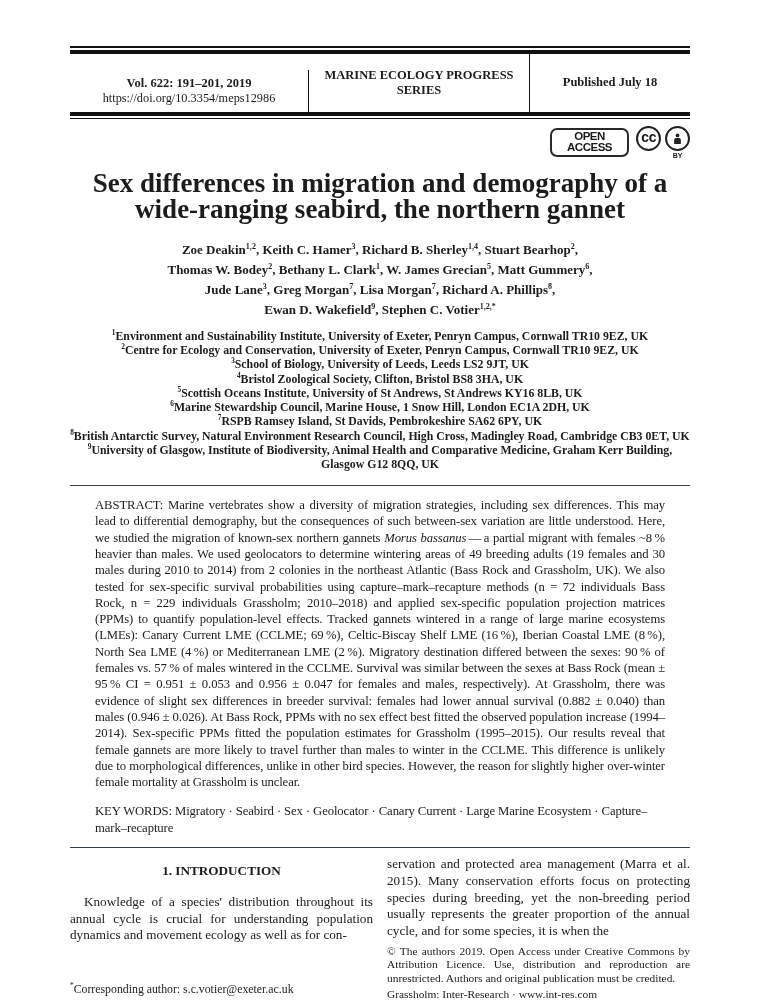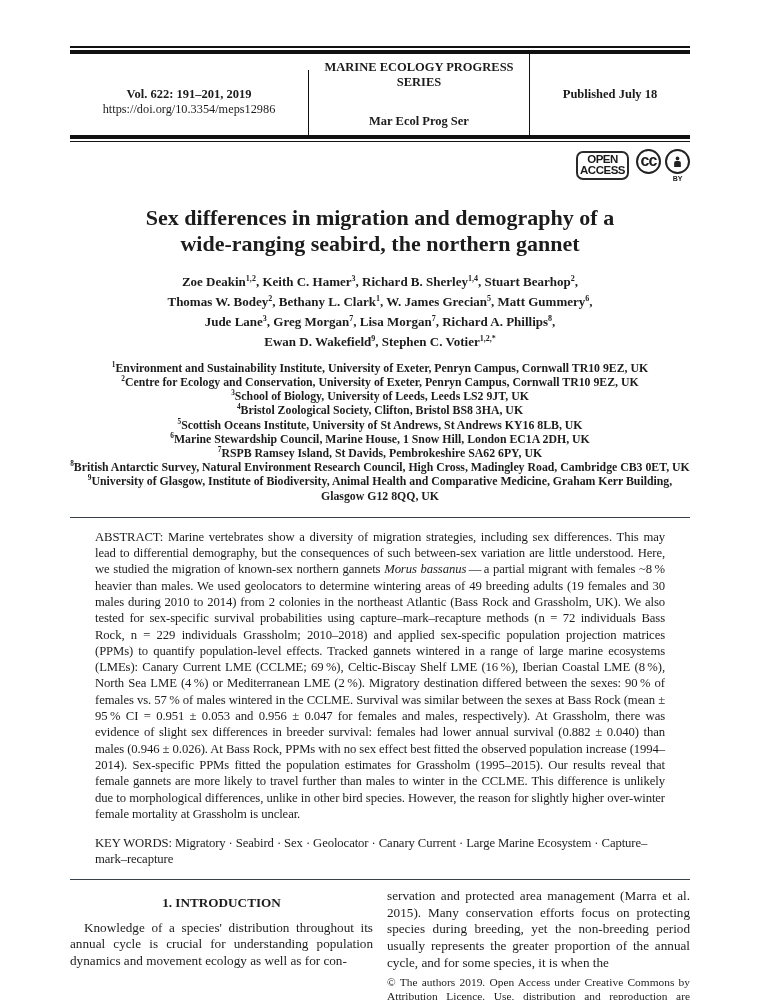--- a/index.html
+++ b/index.html
@@ -14,48 +14,48 @@
   .masthead-row{display:flex;align-items:stretch;text-align:center;}
   .mh-cell{display:flex;flex-direction:column;justify-content:center;padding:6px 6px;}
   .mh-left{width:226px;border-right:1.5px solid #111;margin-top:16px;}
   .mh-center{flex:1;border-right:1.5px solid #111;gap:24px;}
   .mh-right{width:148px;}
   .mh-bold{font-weight:bold;font-size:12.5px;line-height:15px;}
   .mh-reg{font-size:12.3px;line-height:15px;}
 
   
   .badges{display:flex;justify-content:flex-end;align-items:center;gap:7px;margin-top:7px;height:32px;}
-  .oa-badge{border:2.5px solid #2a2a2a;border-radius:7px;padding:1px 2px 2px;text-align:center;
+  .oa-badge{border:2.5px solid #2a2a2a;border-radius:7px;padding:1px 15px 2px;text-align:center;
             font-family:"Liberation Sans",sans-serif;font-weight:bold;font-size:11.5px;
             line-height:11px;letter-spacing:-0.5px;color:#1a1a1a;}
   .cc-group{display:flex;align-items:flex-start;gap:4px;}
   .cc-circle{width:21px;height:21px;border:2.2px solid #222;border-radius:50%;display:flex;
-             align-items:center;justify-content:center;font-family:Liberation Sans, sans-serif;
-             font-weight:bold;font-size:16px;letter-spacing:-1px;}
+             align-items:center;justify-content:center;font-family:Liberation Mono, monospace;
+             font-weight:bold;font-size:14px;letter-spacing:-1px;}
   .by-wrap{display:flex;flex-direction:column;align-items:center;}
   .by-label{font-family:"Liberation Sans",sans-serif;font-weight:bold;font-size:7px;line-height:7px;margin-top:1px;}
 
   
-  .title{margin-top:24px;text-align:center;font-weight:bold;font-size:22px;line-height:26px;}
+  .title{margin-top:12px;text-align:center;font-weight:bold;font-size:27px;line-height:26px;}
   .authors{margin-top:13px;text-align:center;font-weight:bold;font-size:13px;line-height:20px;}
   .affils{margin-top:9px;text-align:center;font-weight:bold;font-size:11.8px;line-height:14.2px;}
   sup{font-size:0.62em;line-height:0;vertical-align:super;}
 
   .rule{border:none;border-top:1.5px solid #38404a;margin:0;}
   .rule-1{margin-top:14px;}
   .rule-2{margin-top:11px;}
 
   
   .abstract{margin:11px 25px 0 25px;text-align:justify;font-size:12.7px;line-height:16.3px;letter-spacing:-0.1px;}
   .keywords{margin:13px 25px 0 25px;text-align:left;font-size:12.7px;line-height:16.3px;letter-spacing:-0.1px;}
 
   
   .columns{display:flex;gap:14px;margin-top:8px;height:146px;}
   .col{width:303px;position:relative;font-size:13.2px;line-height:16.8px;text-align:justify;}
-  .intro-heading{text-align:center;font-weight:bold;font-size:13.2px;margin:7px 0 8px;}
+  .intro-heading{text-align:center;font-weight:bold;font-size:13.2px;margin:7px 0 14px;}
   .indent{text-indent:14px;}
   .footnote{position:absolute;left:0;right:0;bottom:6px;font-size:11.8px;line-height:14px;text-align:left;}
   .license-block{position:absolute;left:0;right:0;bottom:0;font-size:11.4px;line-height:13.6px;text-align:justify;}
   .publisher-line{margin-top:3px;text-align:left;}
   .plain{text-decoration:none;color:inherit;}
 </style>
 </head>
 <body>
 
 <div class="page">
@@ -65,21 +65,20 @@
       <div class="bar-thin"></div>
       <div class="gap"></div>
       <div class="bar-thick"></div>
       <div class="masthead-row">
         <div class="mh-cell mh-left">
           <div class="mh-bold">Vol. 622: 191–201, 2019</div>
           <div class="mh-reg">https://doi.org/10.3354/meps12986</div>
         </div>
         <div class="mh-cell mh-center">
           <div class="mh-bold">MARINE ECOLOGY PROGRESS SERIES</div>
-          <div class="mh-bold">Mar Ecol Prog Ser</div>
         </div>
         <div class="mh-cell mh-right">
           <div class="mh-bold">Published July 18</div>
         </div>
       </div>
       <div class="bar-thick"></div>
       <div class="gap"></div>
       <div class="bar-thin"></div>
     </div>
 

